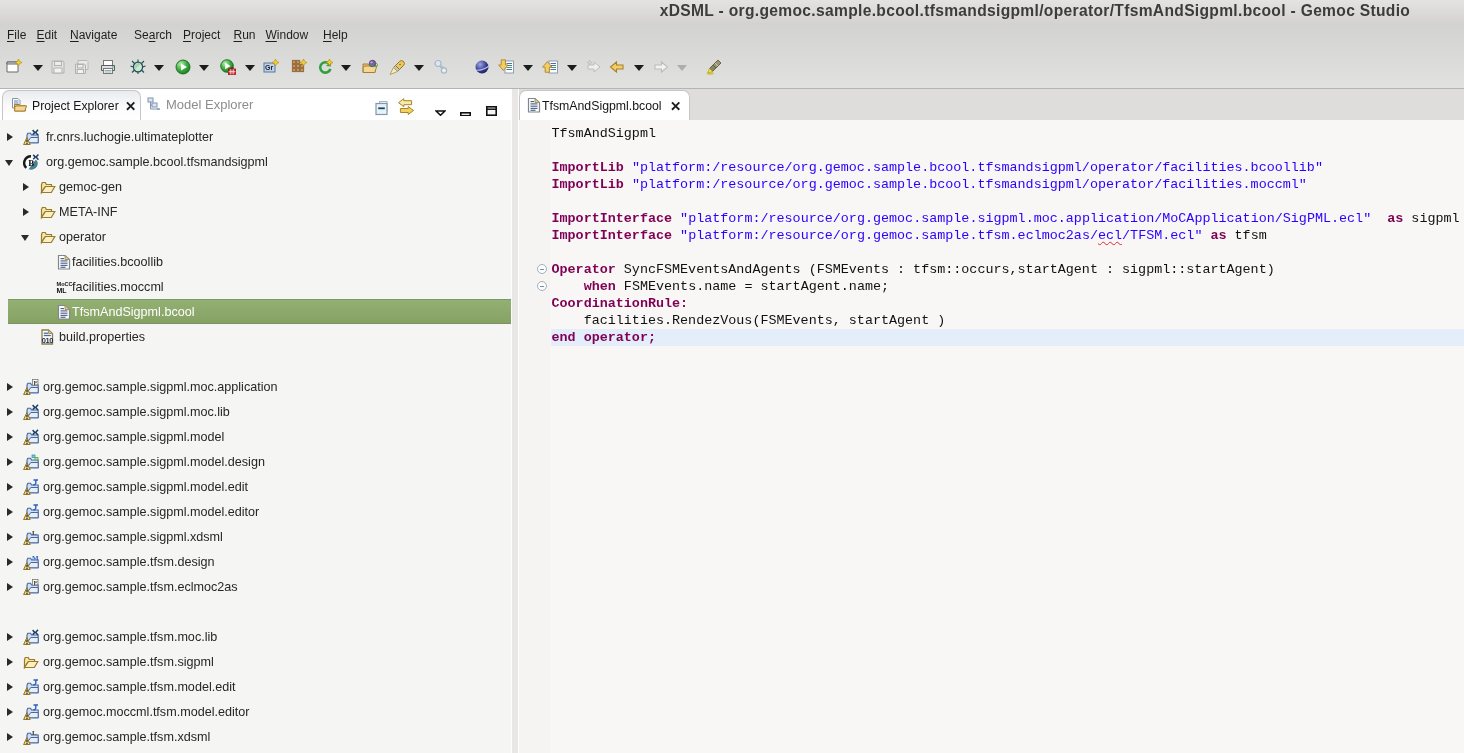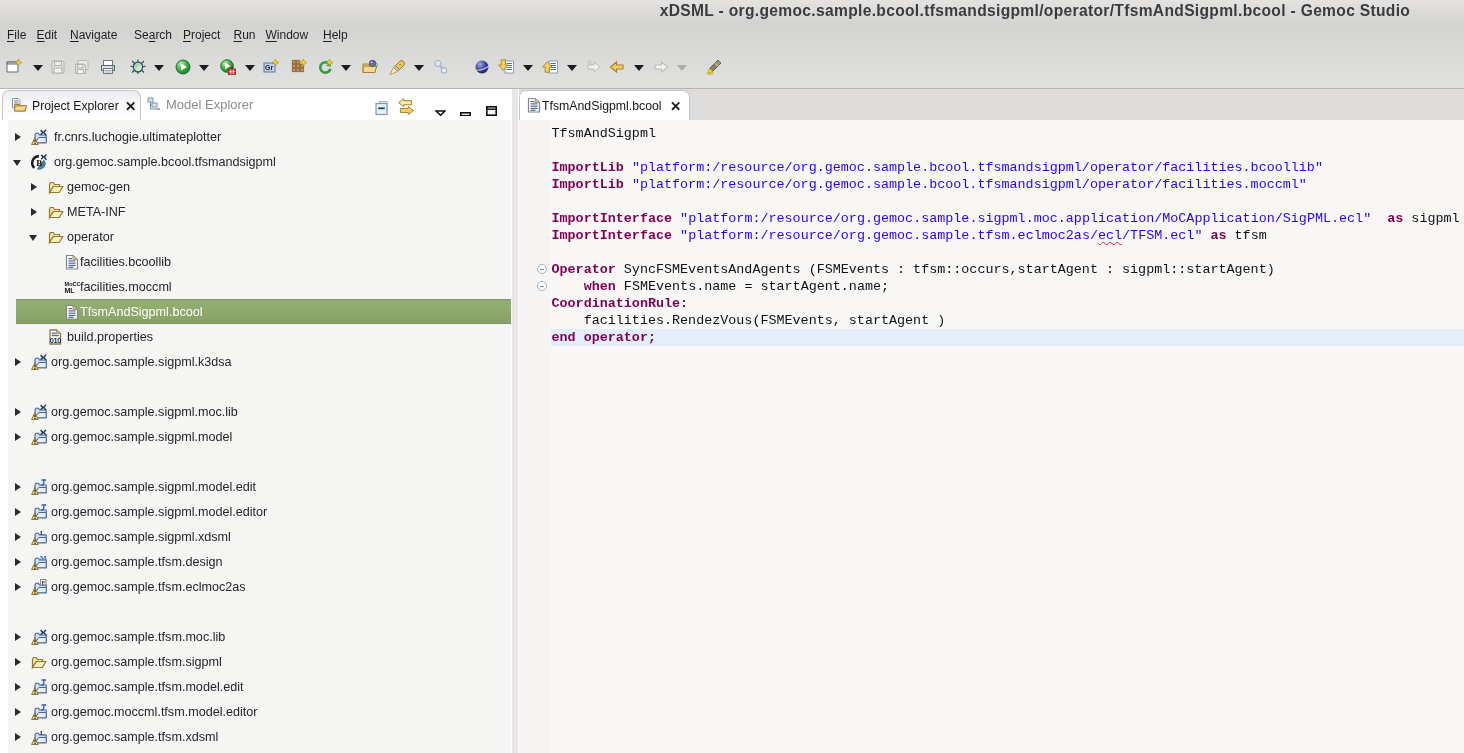--- a/index.html
+++ b/index.html
@@ -19,21 +19,21 @@
 #lpanel { position:absolute; left:0; top:0; width:511px; height:664px; background:#fff; }
 #ltab { position:absolute; left:2px; top:1px; width:139px; height:30px;
   background:linear-gradient(#e9ebee,#fbfbfc 55%,#ffffff); border:1px solid #c5c6c8; border-bottom:none; border-radius:7px 7px 0 0; }
 #ltab .ic { position:absolute; left:8px; top:6px; }
 #ltab .txt { position:absolute; left:29px; top:8px; font-size:12.2px; color:#161616; }
 #ltab .x { position:absolute; left:122px; top:6.5px; font-size:13.5px; font-weight:bold; color:#1a1a1a; }
 #mtab { position:absolute; left:146px; top:1px; width:130px; height:30px;text-decoration:underline; }
 #mtab .ic { position:absolute; left:0px; top:6px; }
 #mtab .txt { position:absolute; left:20px; top:7px; font-size:13px; color:#8d8d8d; }
 .vicon { position:absolute; top:11px; }
-#tree { position:absolute; left:0; top:31px; width:511px; height:633px; background:#f5f5f4;margin-left:8px; }
+#tree { position:absolute; left:0; top:31px; width:511px; height:633px; background:#f5f5f4; }
 .row { position:absolute; left:0; width:511px; height:25px; }
 .row .lbl { position:absolute; top:5px; font-size:12.6px; color:#262626; white-space:nowrap; }
 .row.sel { left:8px; width:503px; background:linear-gradient(#93b074,#86a263); border-top:1px solid #7e9765; border-bottom:1px solid #7c9164; }
 .row.sel .lbl { color:#fff; }
 .row.sel .ticon { margin-left:-8px; }
 .row.sel .lbl { margin-left:-8px; }
 .arrow-c { position:absolute; top:8px; width:0; height:0; border-top:4.5px solid transparent; border-bottom:4.5px solid transparent; border-left:6px solid #2a2a2a; }
 .arrow-e { position:absolute; top:10px; width:0; height:0; border-left:4.5px solid transparent; border-right:4.5px solid transparent; border-top:6px solid #2a2a2a; }
 .ticon { position:absolute; top:4px; width:16px; height:16px; }
 #sash { position:absolute; left:511px; top:0; width:8px; height:664px; background:#e8e7e5; border-left:1px solid #fdfdfd; border-right:1px solid #fdfdfd; }
@@ -384,64 +384,75 @@
 <div class="row" style="top:204.5px">
           <div class="ticon" style="left:40px"><svg width="16" height="16" viewBox="0 0 16 16" style="">
               <path d="M2 1 L8.5 1 L12.5 4.5 L12.5 15 L2 15 Z" fill="#fdfdfa" stroke="#8a7f4a" stroke-width="1.3"></path>
               <path d="M8.5 1 L8.5 4.5 L12.5 4.5 Z" fill="#dfc88a" stroke="#9a8f6a" stroke-width="0.9"></path>
               <line x1="3.8" y1="4.2" x2="8" y2="4.2" stroke="#54688f" stroke-width="1.3"></line>
               <line x1="3.8" y1="6.5" x2="10.8" y2="6.5" stroke="#54688f" stroke-width="1.3"></line>
               <text x="1.8" y="13.8" font-family="Liberation Sans" font-size="7.5" font-weight="bold" fill="#17294f" letter-spacing="-0.5">010</text>
             </svg></div>
           <div class="lbl" style="left:59px">build.properties</div>
         </div>
-<div class="row" style="top:229.5px">
+<div class="row" style="top:254.5px">
+          <div class="arrow-c" style="left:7px"></div>
+          <div class="ticon" style="left:23px"><svg width="16" height="16" viewBox="0 0 16 16" style="">
+              <path d="M4 13.8 L4 6 L4.8 4.2 L7.6 4.2 L8.5 6 L15.2 6 L15.2 13.8 Z" fill="#cfdff5" stroke="#48679a" stroke-width="1.1"></path>
+              <path d="M4 13.8 L7.8 8.5 L15.2 8.5 L15.2 13.8 Z" fill="#e6eefa" stroke="#48679a" stroke-width="1"></path>
+              <rect x="9.5" y="0.5" width="5.5" height="6" fill="#fdfdfd" stroke="#777" stroke-width="0.8"></rect>
+              <text x="10.6" y="5.8" font-family="Liberation Serif" font-size="6.5" font-weight="bold" fill="#333">E</text>
+              <path d="M0.6 15.6 L3.9 8.6 L7.2 15.6 Z" fill="#f3dd90" stroke="#8a6f1f" stroke-width="1"></path>
+              <rect x="3.4" y="10.8" width="1.2" height="2.6" fill="#222"></rect>
+              <rect x="3.4" y="14" width="1.2" height="1.2" fill="#222"></rect>
+            </svg></div>
+          <div class="lbl" style="left:43px">org.gemoc.sample.sigpml.moc.application</div>
+        </div>
+<div class="row" style="top:279.5px">
           <div class="arrow-c" style="left:7px"></div>
           <div class="ticon" style="left:23px"><svg width="16" height="16" viewBox="0 0 16 16" style="">
               <path d="M4 13.8 L4 6 L4.8 4.2 L7.6 4.2 L8.5 6 L15.2 6 L15.2 13.8 Z" fill="#cfdff5" stroke="#48679a" stroke-width="1.1"></path>
               <path d="M4 13.8 L7.8 8.5 L15.2 8.5 L15.2 13.8 Z" fill="#e6eefa" stroke="#48679a" stroke-width="1"></path>
               <g stroke="#1d3f66" stroke-width="1.5" fill="none">
                 <path d="M9.6 1.1 L11.9 3.4 L9.6 5.7"></path>
                 <path d="M15 0.7 L12.6 3.4 L15 6.1"></path>
               </g>
               <path d="M0.6 15.6 L3.9 8.6 L7.2 15.6 Z" fill="#f3dd90" stroke="#8a6f1f" stroke-width="1"></path>
               <rect x="3.4" y="10.8" width="1.2" height="2.6" fill="#222"></rect>
               <rect x="3.4" y="14" width="1.2" height="1.2" fill="#222"></rect>
             </svg></div>
-          <div class="lbl" style="left:43px">org.gemoc.sample.sigpml.k3dsa</div>
-        </div>
-<div class="row" style="top:279.5px">
+          <div class="lbl" style="left:43px">org.gemoc.sample.sigpml.moc.lib</div>
+        </div>
+<div class="row" style="top:304.5px">
           <div class="arrow-c" style="left:7px"></div>
           <div class="ticon" style="left:23px"><svg width="16" height="16" viewBox="0 0 16 16" style="">
               <path d="M4 13.8 L4 6 L4.8 4.2 L7.6 4.2 L8.5 6 L15.2 6 L15.2 13.8 Z" fill="#cfdff5" stroke="#48679a" stroke-width="1.1"></path>
               <path d="M4 13.8 L7.8 8.5 L15.2 8.5 L15.2 13.8 Z" fill="#e6eefa" stroke="#48679a" stroke-width="1"></path>
               <g stroke="#1d3f66" stroke-width="1.5" fill="none">
                 <path d="M9.6 1.1 L11.9 3.4 L9.6 5.7"></path>
                 <path d="M15 0.7 L12.6 3.4 L15 6.1"></path>
               </g>
               <path d="M0.6 15.6 L3.9 8.6 L7.2 15.6 Z" fill="#f3dd90" stroke="#8a6f1f" stroke-width="1"></path>
               <rect x="3.4" y="10.8" width="1.2" height="2.6" fill="#222"></rect>
               <rect x="3.4" y="14" width="1.2" height="1.2" fill="#222"></rect>
             </svg></div>
-          <div class="lbl" style="left:43px">org.gemoc.sample.sigpml.moc.lib</div>
-        </div>
-<div class="row" style="top:304.5px">
-          <div class="arrow-c" style="left:7px"></div>
-          <div class="ticon" style="left:23px"><svg width="16" height="16" viewBox="0 0 16 16" style="">
-              <path d="M4 13.8 L4 6 L4.8 4.2 L7.6 4.2 L8.5 6 L15.2 6 L15.2 13.8 Z" fill="#cfdff5" stroke="#48679a" stroke-width="1.1"></path>
-              <path d="M4 13.8 L7.8 8.5 L15.2 8.5 L15.2 13.8 Z" fill="#e6eefa" stroke="#48679a" stroke-width="1"></path>
-              <g stroke="#1d3f66" stroke-width="1.5" fill="none">
-                <path d="M9.6 1.1 L11.9 3.4 L9.6 5.7"></path>
-                <path d="M15 0.7 L12.6 3.4 L15 6.1"></path>
-              </g>
-              <path d="M0.6 15.6 L3.9 8.6 L7.2 15.6 Z" fill="#f3dd90" stroke="#8a6f1f" stroke-width="1"></path>
-              <rect x="3.4" y="10.8" width="1.2" height="2.6" fill="#222"></rect>
-              <rect x="3.4" y="14" width="1.2" height="1.2" fill="#222"></rect>
-            </svg></div>
           <div class="lbl" style="left:43px">org.gemoc.sample.sigpml.model</div>
+        </div>
+<div class="row" style="top:329.5px">
+          <div class="arrow-c" style="left:7px"></div>
+          <div class="ticon" style="left:23px"><svg width="16" height="16" viewBox="0 0 16 16" style="">
+              <path d="M4 13.8 L4 6 L4.8 4.2 L7.6 4.2 L8.5 6 L15.2 6 L15.2 13.8 Z" fill="#cfdff5" stroke="#48679a" stroke-width="1.1"></path>
+              <path d="M4 13.8 L7.8 8.5 L15.2 8.5 L15.2 13.8 Z" fill="#e6eefa" stroke="#48679a" stroke-width="1"></path>
+              <rect x="9" y="1" width="3" height="2.5" fill="#7fd4e8" stroke="#2a7fa0" stroke-width="0.7"></rect>
+              <rect x="12" y="3.5" width="3" height="2.5" fill="#a9e8a0" stroke="#4a9f40" stroke-width="0.7"></rect>
+              <path d="M0.6 15.6 L3.9 8.6 L7.2 15.6 Z" fill="#f3dd90" stroke="#8a6f1f" stroke-width="1"></path>
+              <rect x="3.4" y="10.8" width="1.2" height="2.6" fill="#222"></rect>
+              <rect x="3.4" y="14" width="1.2" height="1.2" fill="#222"></rect>
+            </svg></div>
+          <div class="lbl" style="left:43px">org.gemoc.sample.sigpml.model.design</div>
         </div>
 <div class="row" style="top:354.5px">
           <div class="arrow-c" style="left:7px"></div>
           <div class="ticon" style="left:23px"><svg width="16" height="16" viewBox="0 0 16 16" style="">
               <path d="M4 13.8 L4 6 L4.8 4.2 L7.6 4.2 L8.5 6 L15.2 6 L15.2 13.8 Z" fill="#cfdff5" stroke="#48679a" stroke-width="1.1"></path>
               <path d="M4 13.8 L7.8 8.5 L15.2 8.5 L15.2 13.8 Z" fill="#e6eefa" stroke="#48679a" stroke-width="1"></path>
               <path d="M10.5 1 L15 1 M12.8 1 L12.8 4 A2.2 2.2 0 0 1 10 5.8" stroke="#2a5fbf" stroke-width="1.4" fill="none"></path>
               <path d="M0.6 15.6 L3.9 8.6 L7.2 15.6 Z" fill="#f3dd90" stroke="#8a6f1f" stroke-width="1"></path>
               <rect x="3.4" y="10.8" width="1.2" height="2.6" fill="#222"></rect>
               <rect x="3.4" y="14" width="1.2" height="1.2" fill="#222"></rect>

